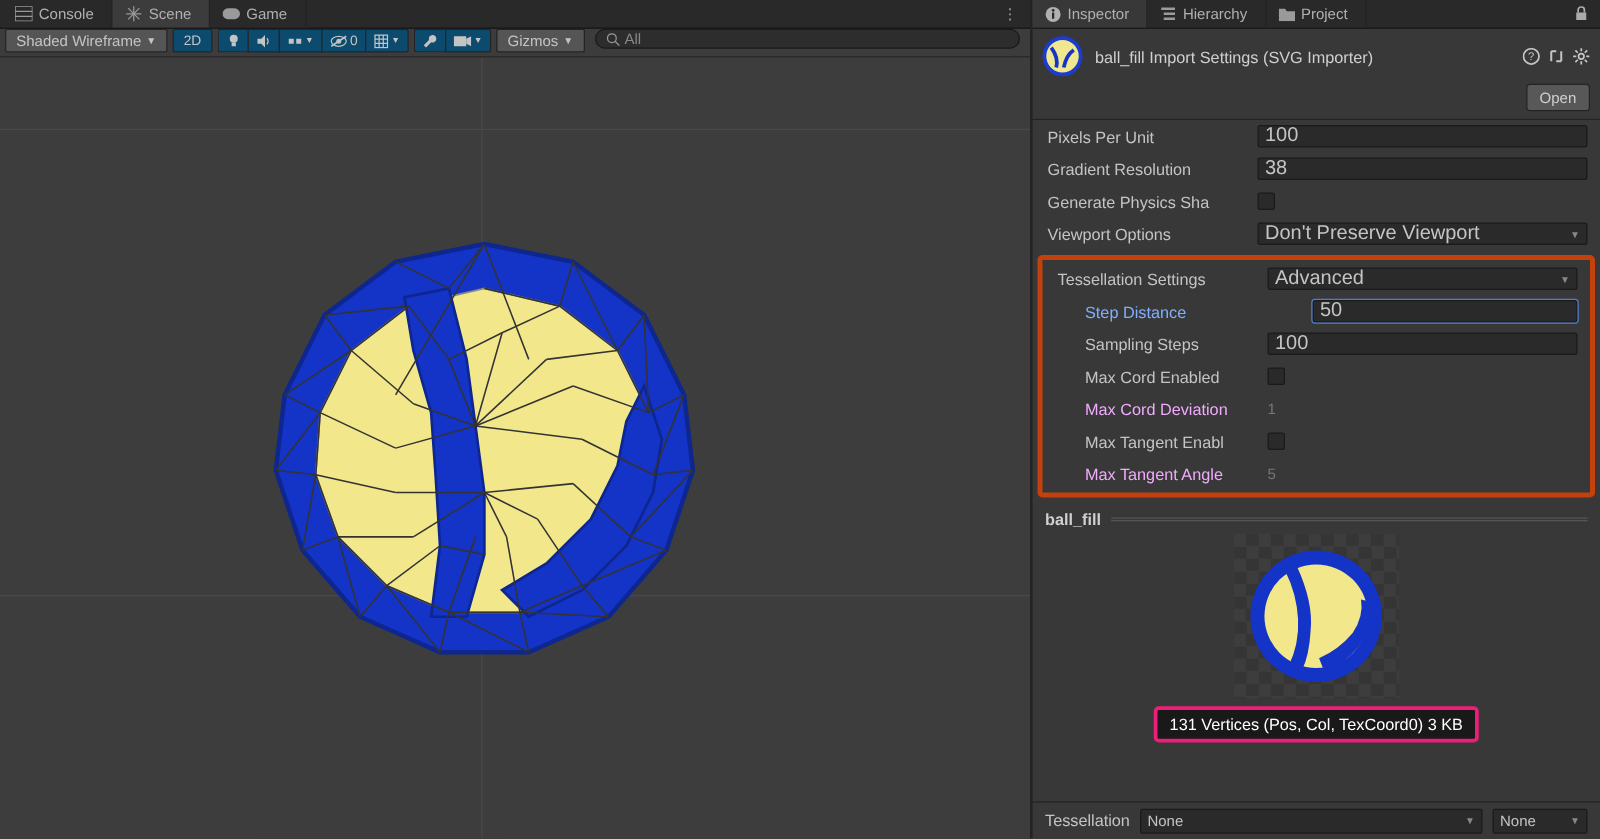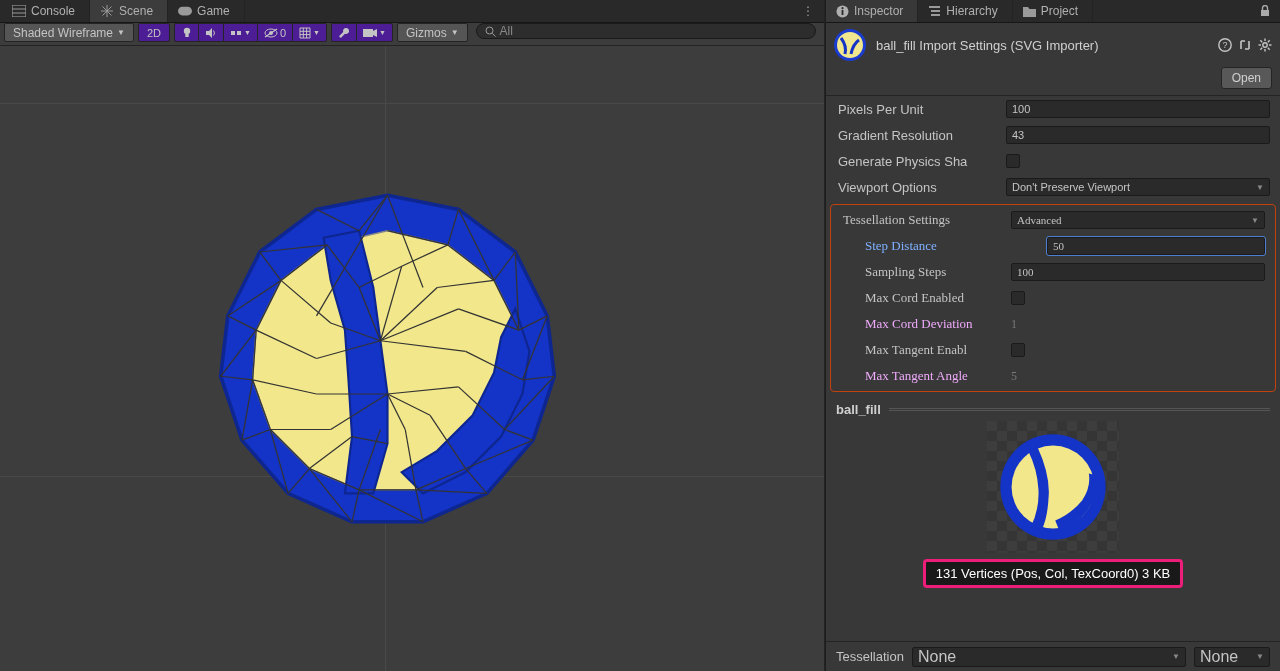--- a/index.html
+++ b/index.html
@@ -69,21 +69,21 @@
     border-radius: 2px;
     border: 1px solid #242424;
     font-size: 12px;
     height: 19px;
   }
   .tool-dd .caret { font-size: 8px; }
   .tool-btn {
     display: flex;
     align-items: center;
     justify-content: center;
-    background: #4c1d95;
+    background: #0c4a6e;
     color: #c4c4c4;
     padding: 0 8px;
     border-radius: 2px;
     border: 1px solid #242424;
     height: 19px;
     min-width: 24px;
     font-size: 11px;
   }
   .tool-btn.grp { border-radius: 0; border-right: 0; padding: 0 6px;}
   .tool-btn.grp:first-child { border-top-left-radius: 2px; border-bottom-left-radius: 2px;}
@@ -207,44 +207,43 @@
   .prop-row.highlighted .prop-label { color: #7fb0ff; }
   .prop-row.disabled .prop-label { color: #f0abfc; }
   .prop-field {
     flex: 1;
     height: 18px;
     padding: 1px 5px;
     background: #2a2a2a;
     border: 1px solid #1a1a1a;
     border-radius: 2px;
     color: #c4c4c4;
-    font-size: 11px;
+    font-size: 16px;
     display: flex;
     align-items: center;
   }
   .prop-field.select::after {
     content: "▼";
     margin-left: auto;
     font-size: 8px;
     color: #888;
   }
   .prop-field.focus { outline: 1px solid #4d7fd1; margin-left: 36px; }
   .prop-check {
     width: 14px;
     height: 14px;
     background: #2a2a2a;
     border: 1px solid #1a1a1a;
     border-radius: 2px;
   }
   .tess-box {
-    border: 1px solid #c2410c;
+    border: 4px solid #c2410c;
     border-radius: 4px;
     margin: 4px 4px;
     padding: 2px 0;
-    font-family: Liberation Serif, serif;
   }
   .preview-section { padding: 6px 10px 0 10px; }
   .section-title-row { display:flex; align-items:center; gap:8px; margin-bottom:4px; }
   .section-title { color:#d0d0d0; font-size:13px; font-weight:600;}
   .section-line { flex:1; height:1px; background:#555; }
   .section-line.double { height:3px; border-top:1px solid #555; border-bottom:1px solid #555; background:transparent;}
   .preview-area {
     height: 132px;
     display:flex;
     align-items:center;
@@ -276,21 +275,21 @@
   .sel-small {
     flex:1;
     height:20px;
     background:#2a2a2a;
     border:1px solid #1a1a1a;
     border-radius:2px;
     color:#c4c4c4;
     padding: 0 5px;
     display:flex;
     align-items:center;
-    font-size:16px;
+    font-size:12px;
   }
   .sel-small::after { content:"▼"; margin-left:auto; font-size:8px; color:#888; }
   svg { display:block; }
 </style>
 </head>
 <body>
 
 <div class="left">
 
   <div class="tab-row">
@@ -586,21 +585,21 @@
       <button class="open-btn">Open</button>
     </div>
   </div>
 
   <div class="prop-row">
     <div class="prop-label">Pixels Per Unit</div>
     <div class="prop-field">100</div>
   </div>
   <div class="prop-row">
     <div class="prop-label">Gradient Resolution</div>
-    <div class="prop-field">43</div>
+    <div class="prop-field">38</div>
   </div>
   <div class="prop-row">
     <div class="prop-label">Generate Physics Sha</div>
     <div class="prop-check"></div>
   </div>
   <div class="prop-row">
     <div class="prop-label">Viewport Options</div>
     <div class="prop-field select">Don't Preserve Viewport</div>
   </div>
 

